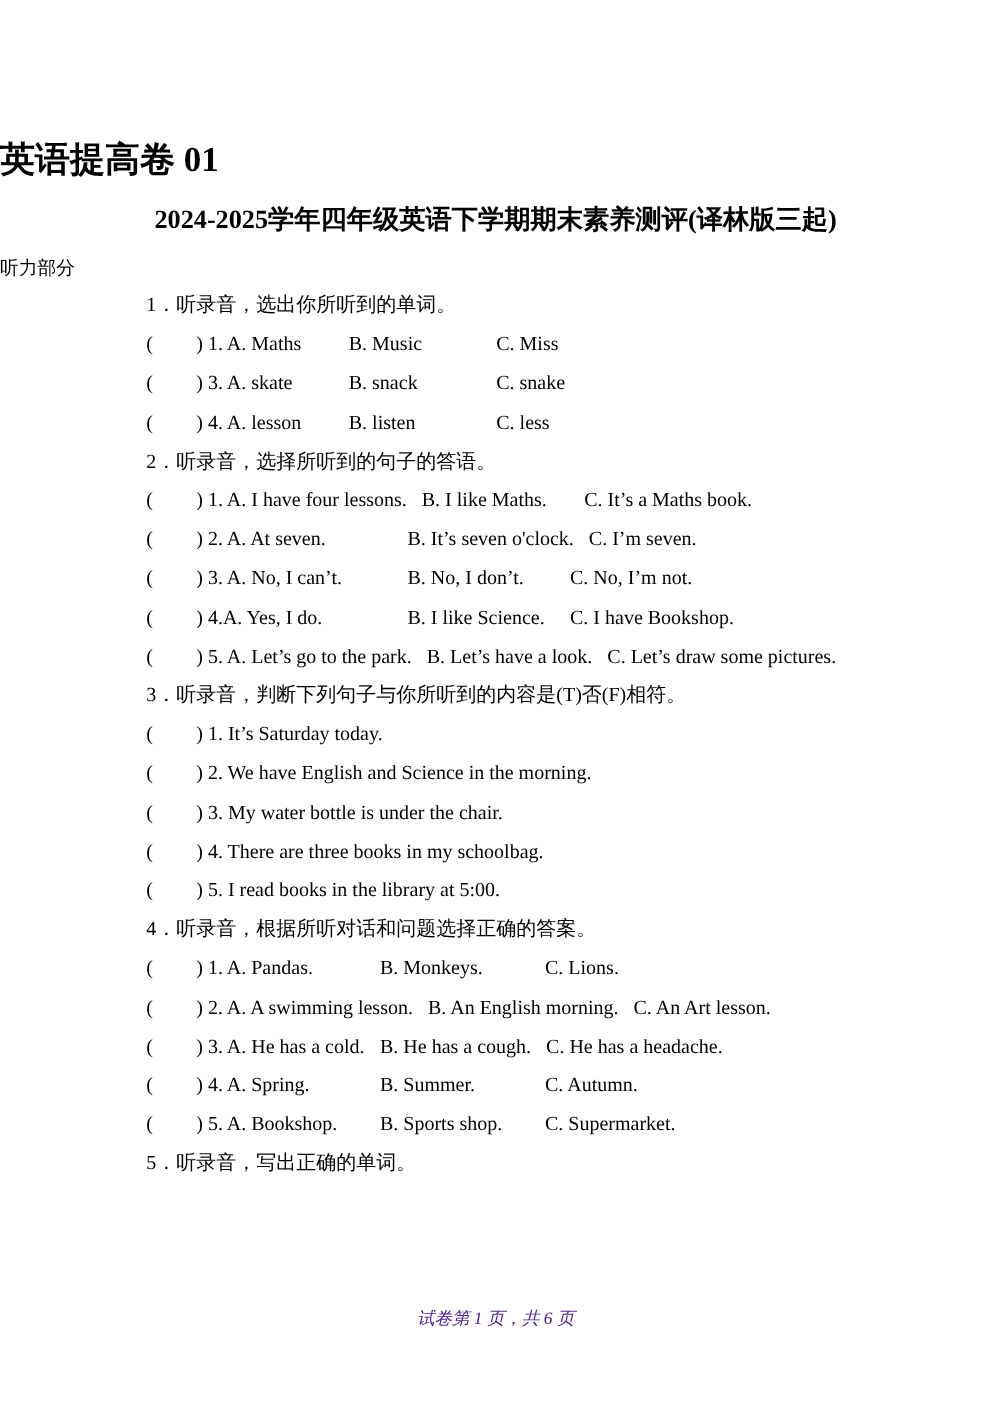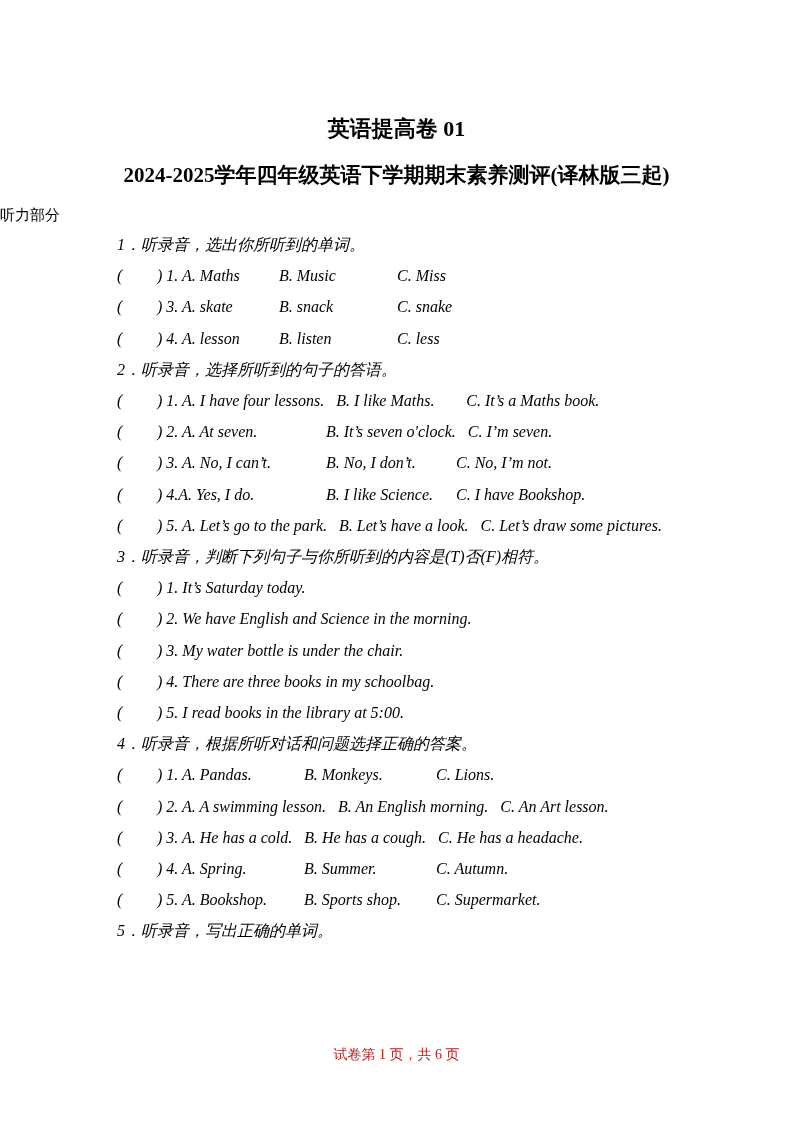--- a/index.html
+++ b/index.html
@@ -6,46 +6,45 @@
   .page{
     position:relative;
     width:793px;height:1122px;
     background:#ffffff;
     color:#000000;
     font-family:"Liberation Serif","DejaVu Serif",serif;
     overflow:hidden;
   }
   .title{
     margin:116px 0 0 0;
-    text-align:center;
-    font-size:22px;font-weight:bold;line-height:25px;
+    font-size:28px;font-weight:bold;line-height:25px;
   }
   .subtitle{
     margin:22px 0 0 0;
     text-align:center;
     font-size:21px;font-weight:bold;line-height:25px;
   }
   .section-heading{
     margin:18px 0 0 0;
     text-align:left;
     font-size:15px;line-height:19px;font-weight:normal;
   }
   .content{
     margin:4px 0 0 117px;
     font-size:16px;
   }
-  .line{line-height:31.2px;white-space:nowrap;font-style:italic;}
+  .line{line-height:31.2px;white-space:nowrap;}
   .po{display:inline-block;width:40px;}
   .oa,.ob{display:inline-block;padding-right:12px;}
   .q1 .oa{min-width:110px;}  .q1 .ob{min-width:106px;}
   .q2 .oa{min-width:157px;}  .q2 .ob{min-width:118px;}
   .q4 .oa{min-width:135px;}  .q4 .ob{min-width:120px;}
   .footer{
     position:absolute;left:0;right:0;top:1046px;
-    text-align:center;font-size:14px;color:#b91c1c;
+    text-align:center;font-size:14px;color:#4c1d95;font-style:italic;
   }
 </style>
 </head>
 <body>
 
 <div class="page">
 
   <div class="title">英语提高卷 01</div>
   <div class="subtitle">2024-2025学年四年级英语下学期期末素养测评(译林版三起)</div>
   <div class="section-heading">听力部分</div>

